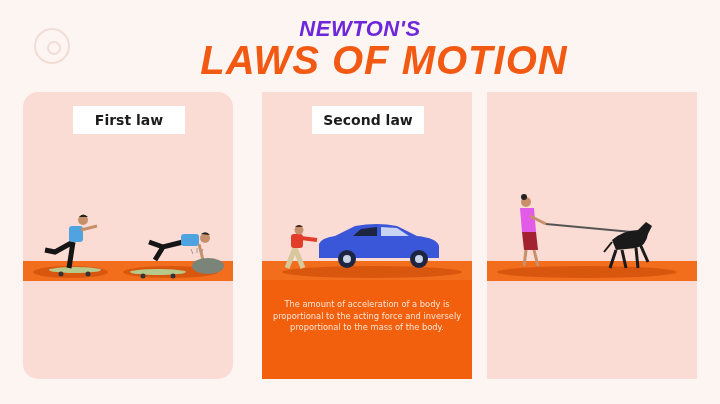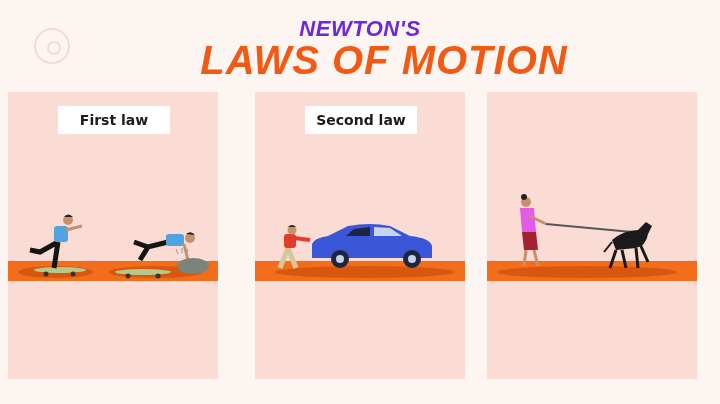--- a/index.html
+++ b/index.html
@@ -18,21 +18,21 @@
   .fig { position: absolute; }
 </style>
 </head>
 <body>
 
 <div class="deco-planet"></div>
 
 <div class="title-top">NEWTON'S</div>
 <div class="title-main">LAWS OF MOTION</div>
 
-<div class="panel" style="left:8px;">
+<div class="panel" style="left:23px;border-radius:15px;">
   <div class="label-box">First law</div>
   <div class="ground"></div>
   <div class="shadow" style="left:10px;width:75px;"></div>
   <div class="shadow" style="left:100px;width:95px;"></div>
   <svg class="fig" style="left:10px;top:110px;" width="200" height="80">
 
     <ellipse cx="42" cy="68" rx="26" ry="3" fill="#b7c98a"></ellipse>
     <circle cx="28" cy="72" r="2.5" fill="#333"></circle>
       <circle cx="55" cy="72" r="2.5" fill="#333"></circle>
     <path d="M40 40 L36 66 M40 40 L22 50 L12 48" stroke="#151515" stroke-width="5" fill="none"></path>
@@ -47,40 +47,41 @@
     <path d="M150 40 L130 45 L116 40 M130 45 L122 58" stroke="#151515" stroke-width="5" fill="none"></path>
     <rect x="148" y="32" width="18" height="12" rx="3" fill="#4ea3e0"></rect>
     <circle cx="172" cy="36" r="5" fill="#c7906a"></circle>
     <path d="M168 32 Q173 28 177 33" fill="#222"></path>
     <path d="M166 42 L170 58" stroke="#c7906a" stroke-width="3"></path>
     <ellipse cx="175" cy="64" rx="16" ry="8" fill="#7b8479"></ellipse>
     <path d="M160 52 L158 47 M164 51 L164 46 M168 52 L170 47" stroke="#999" stroke-width="1"></path>
   </svg>
 </div>
 
-<div class="panel" style="left:255px;">
+<div class="panel" style="left:262px;">
   <div class="label-box">Second law</div>
   <div class="ground"></div>
   <div class="shadow" style="left:20px;width:180px;"></div>
   <svg class="fig" style="left:15px;top:128px;" width="195" height="60">
 
     <path d="M18 28 L10 48 M18 28 L26 48" stroke="#d7c79a" stroke-width="5" fill="none"></path>
     <rect x="14" y="14" width="12" height="14" rx="3" fill="#e23d2a"></rect>
     <path d="M24 18 L40 20" stroke="#e23d2a" stroke-width="4"></path>
     <circle cx="22" cy="10" r="4.5" fill="#c7906a"></circle>
     <path d="M18 7 Q22 3 26 7" fill="#3a2418"></path>
 
     <path d="M42 38 L42 24 Q44 18 58 16 L78 6 Q100 2 120 6 L140 16 Q160 18 162 26 L162 38 Z" fill="#3a56d9"></path>
     <path d="M84 9 L100 7 L100 16 L76 16 Z" fill="#1d2540"></path>
     <path d="M104 7 L120 8 L132 16 L104 16 Z" fill="#c9d3f2"></path>
     <circle cx="70" cy="39" r="9" fill="#1d2540"></circle>
       <circle cx="70" cy="39" r="4" fill="#c9d3e8"></circle>
     <circle cx="142" cy="39" r="9" fill="#1d2540"></circle>
       <circle cx="142" cy="39" r="4" fill="#c9d3e8"></circle>
   </svg>
+  <div class="desc">The amount of acceleration of a body is proportional to the acting force and inversely proportional to the mass of the body.</div>
 </div>
 
 <div class="panel" style="left:487px;">
   <div class="ground"></div>
   <div class="shadow" style="left:10px;width:180px;"></div>
   <svg class="fig" style="left:25px;top:100px;" width="180" height="85">
 
     <circle cx="14" cy="10" r="5" fill="#c7906a"></circle>
     <circle cx="12" cy="5" r="3" fill="#222"></circle>
     <path d="M8 16 L22 16 L24 40 L10 40 Z" fill="#e15ae8"></path>

